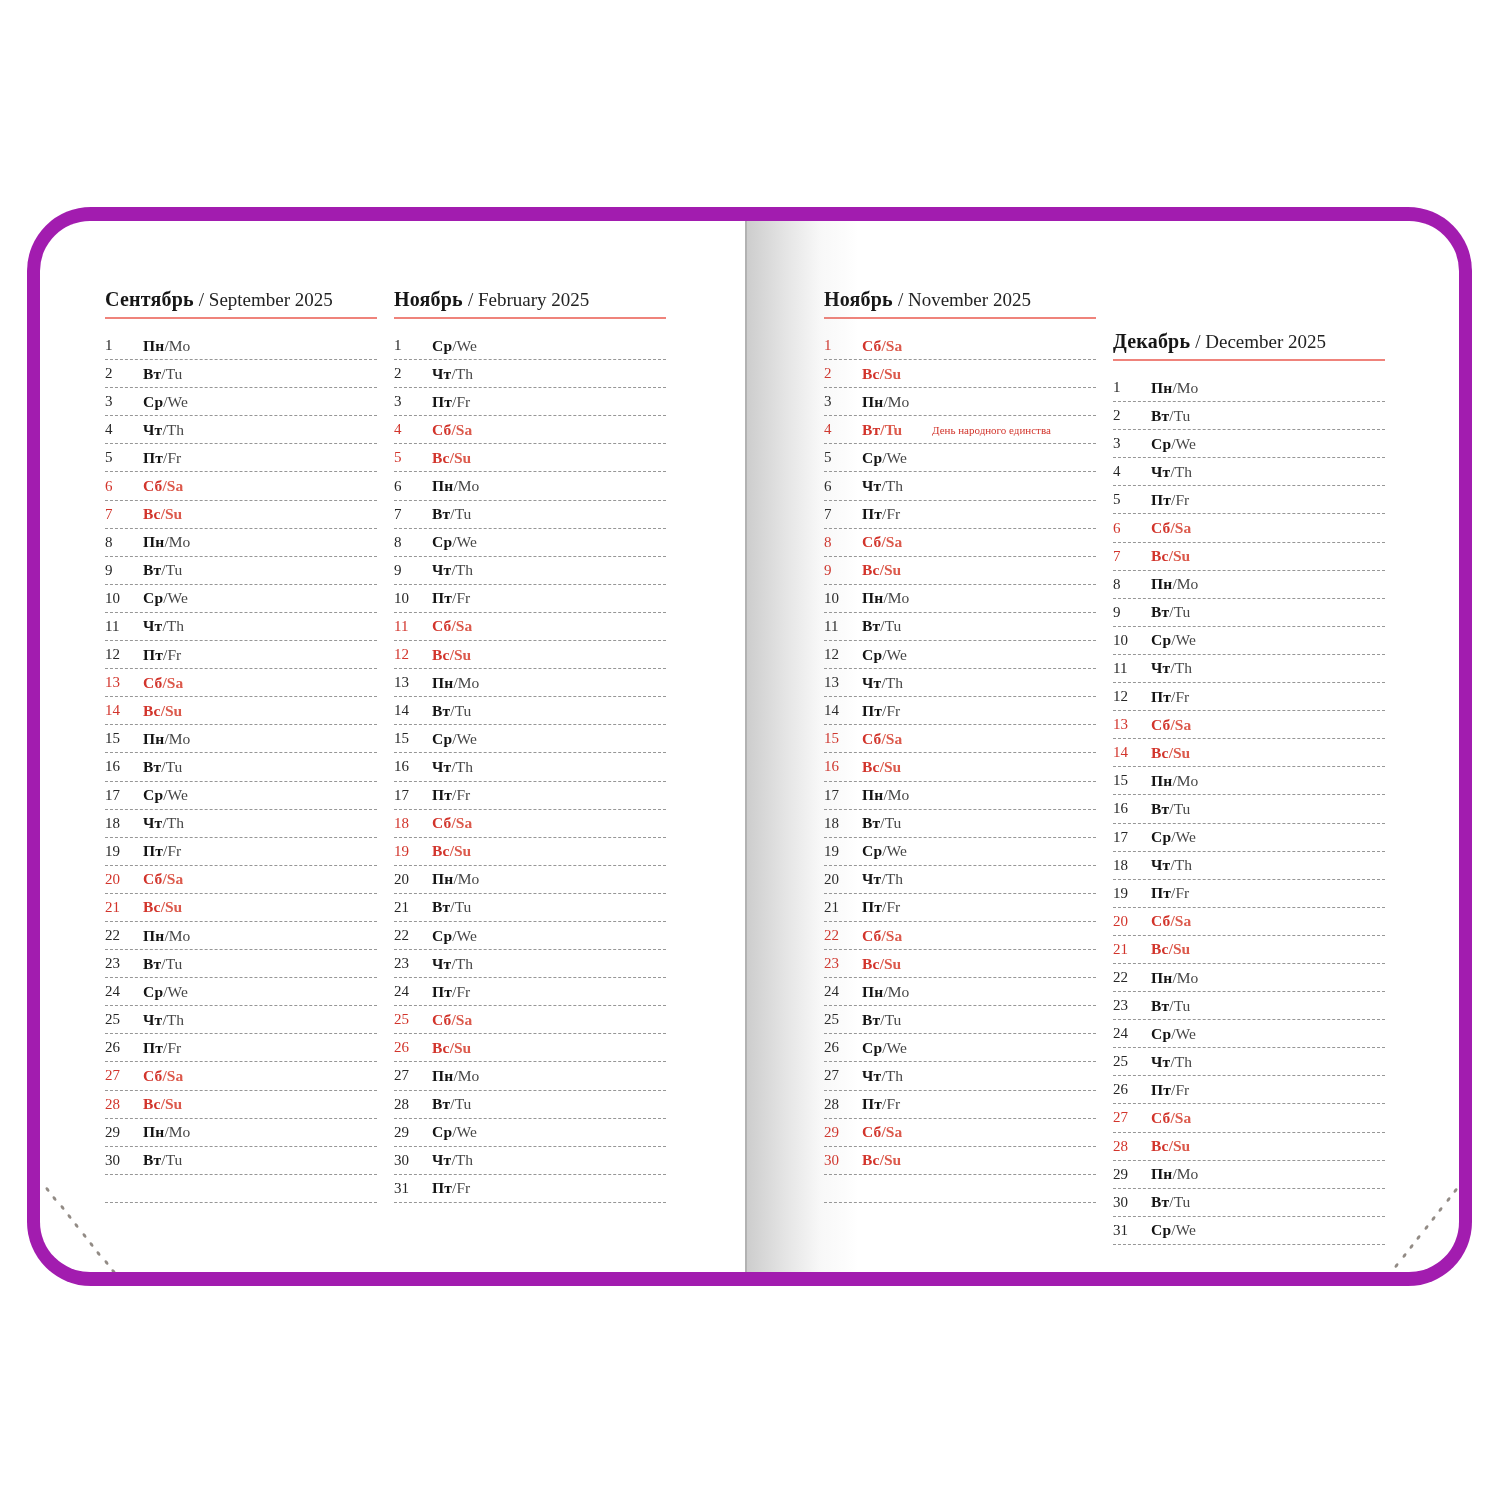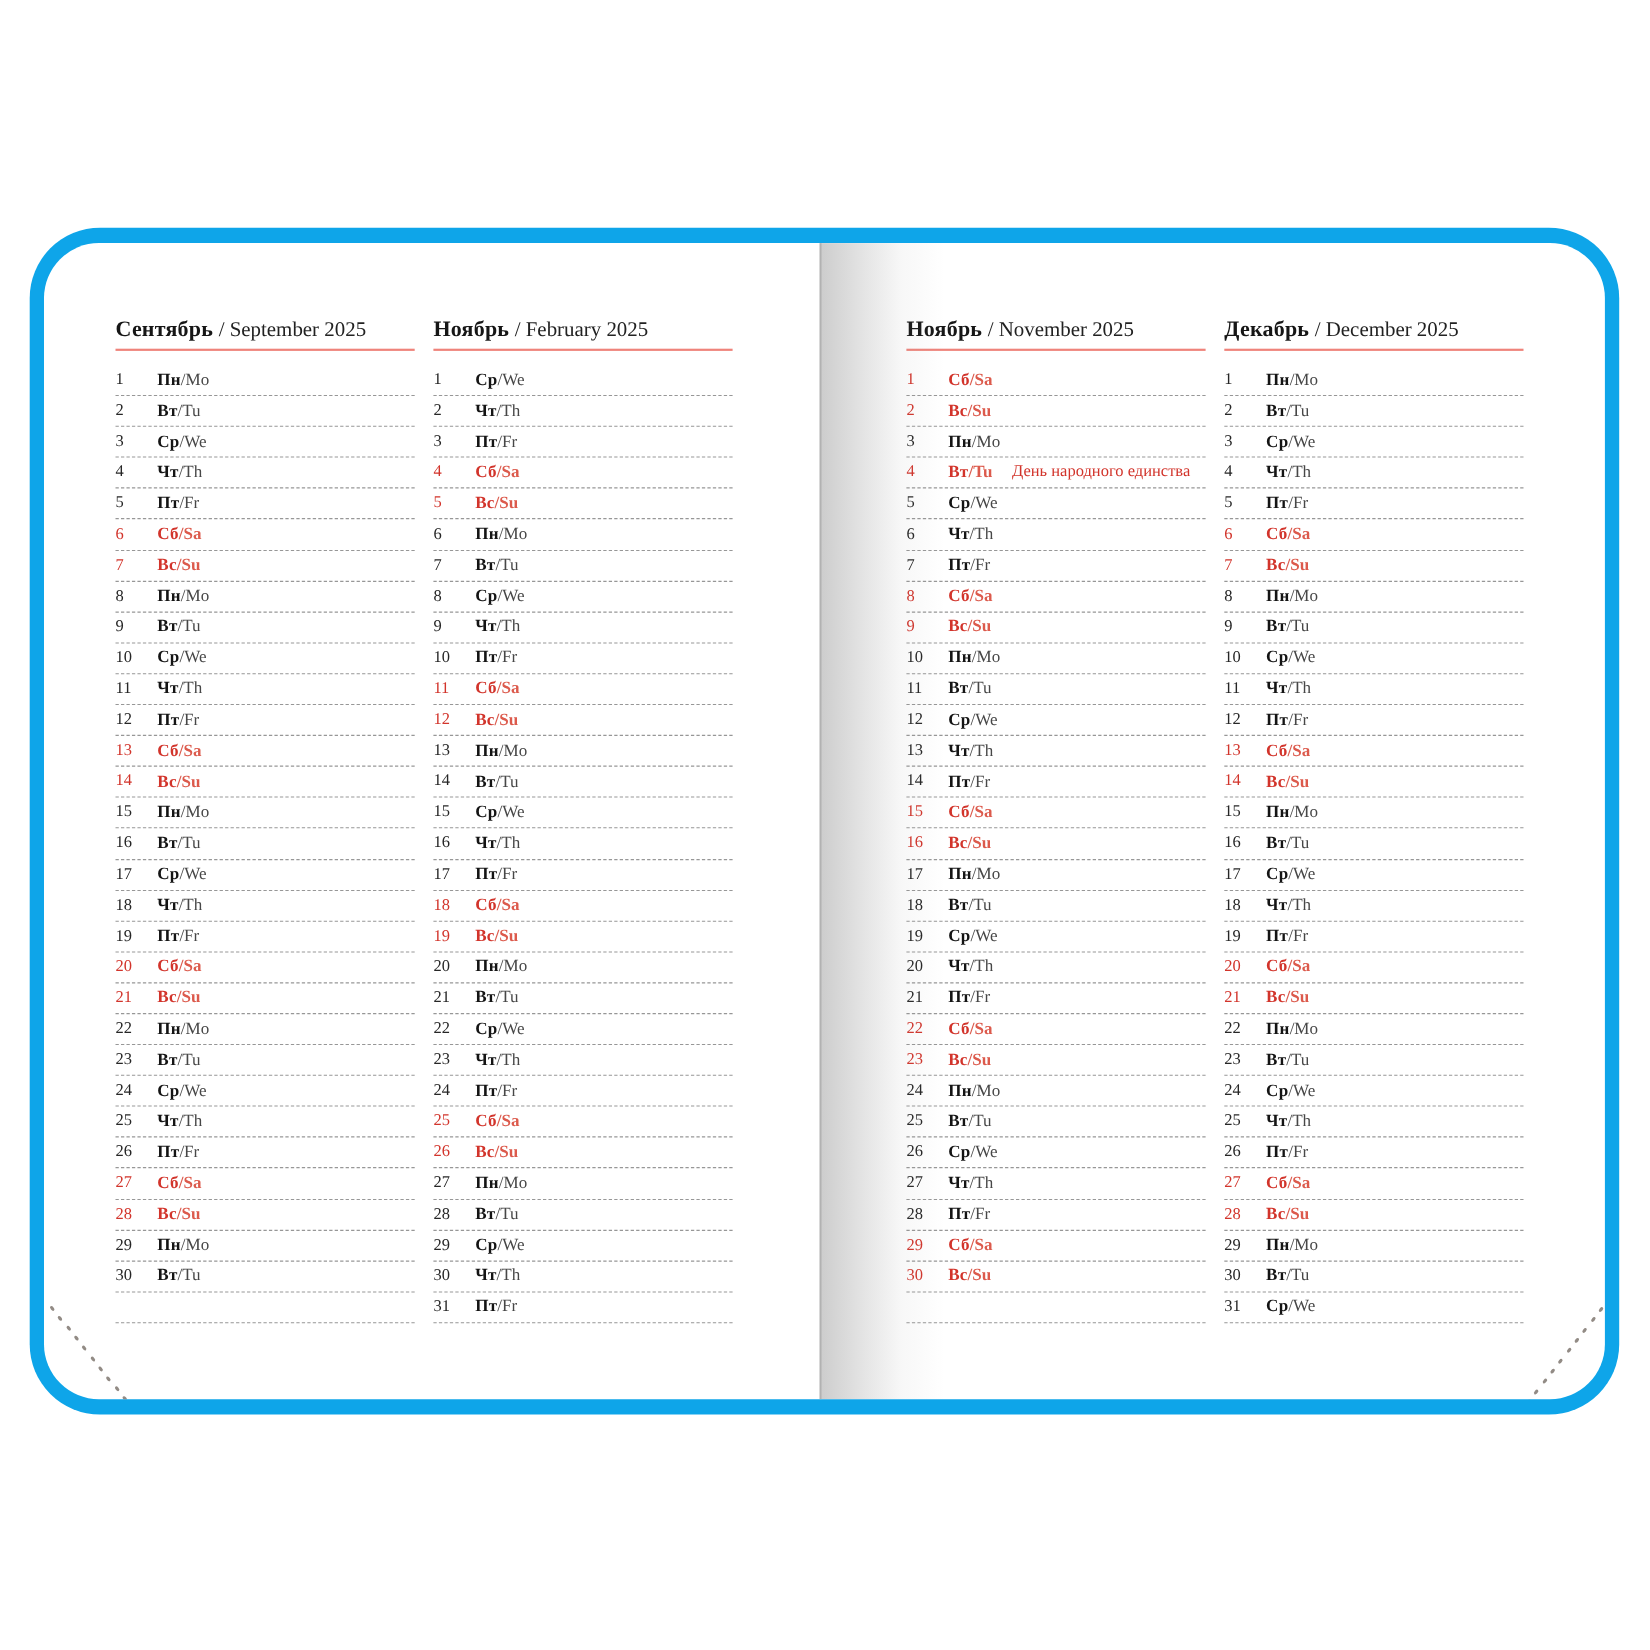--- a/index.html
+++ b/index.html
@@ -1,45 +1,45 @@
 <!DOCTYPE html>
 <html><head>
 <meta charset="utf-8">
 <style>
   html,body{margin:0;padding:0;background:#ffffff;}
   .scene{position:relative;width:1500px;height:1500px;background:#ffffff;overflow:hidden;
          font-family:"Liberation Serif","DejaVu Serif",serif;}
   .cover{position:absolute;left:27px;top:207px;width:1445px;height:1079px;
-         background:#0ea5e9;border-radius:64px;}
+         background:#a21caf;border-radius:64px;}
   .pages{position:absolute;left:13px;top:14px;width:1419px;height:1051px;
          background:#ffffff;border-radius:50px;overflow:hidden;}
 
   
   .fold-line{position:absolute;left:705px;top:0;width:2px;height:100%;background:#b2b2b2;z-index:6;}
   .fold-grad{position:absolute;left:707px;top:0;width:112px;height:100%;z-index:6;pointer-events:none;
     background:linear-gradient(to right, rgba(90,90,90,0.30), rgba(110,110,110,0.18) 35%,
                rgba(150,150,150,0.07) 65%, rgba(255,255,255,0) 100%);}
 
   
   .month-col{position:absolute;top:67px;width:272px;z-index:2;}
-  #col-sep{left:65px;} #col-oct{left:354px;} #col-nov{left:784px;} #col-dec{left:1073px;}
+  #col-sep{left:65px;} #col-oct{left:354px;} #col-nov{left:784px;} #col-dec{left:1073px;margin-top:42px;}
 
   .m-header{height:22px;line-height:22px;padding-bottom:7px;border-bottom:2px solid #ef837b;
             white-space:nowrap;}
   .m-ru{font-weight:bold;font-size:20px;color:#161616;letter-spacing:0.2px;}
   .m-en{font-size:19px;color:#222222;margin-left:5px;}
 
   .rows{margin-top:13px;}
   .day-row{box-sizing:border-box;height:28.1px;display:flex;align-items:center;
            border-bottom:1.4px dashed #979797;font-size:15.5px;}
   .d-num{width:38px;flex:none;color:#262626;font-size:15px;}
   .d-dow{width:58px;flex:none;white-space:nowrap;}
   .d-dow b{color:#141414;letter-spacing:0.2px;}
   .d-en{color:#474747;}
-  .d-note{font-size:15px;color:#d2342b;white-space:nowrap;}
+  .d-note{font-size:11px;color:#d2342b;white-space:nowrap;margin-left:12px;}
   .red .d-num,.red .d-dow b{color:#d2342b;}
   .red .d-en{color:#dc5a4c;font-weight:bold;}
 
   
   .dot{position:absolute;width:3px;height:5px;border-radius:50%;background:#6e645c;
        opacity:0.75;z-index:7;}
 </style>
 </head>
 <body>
 

